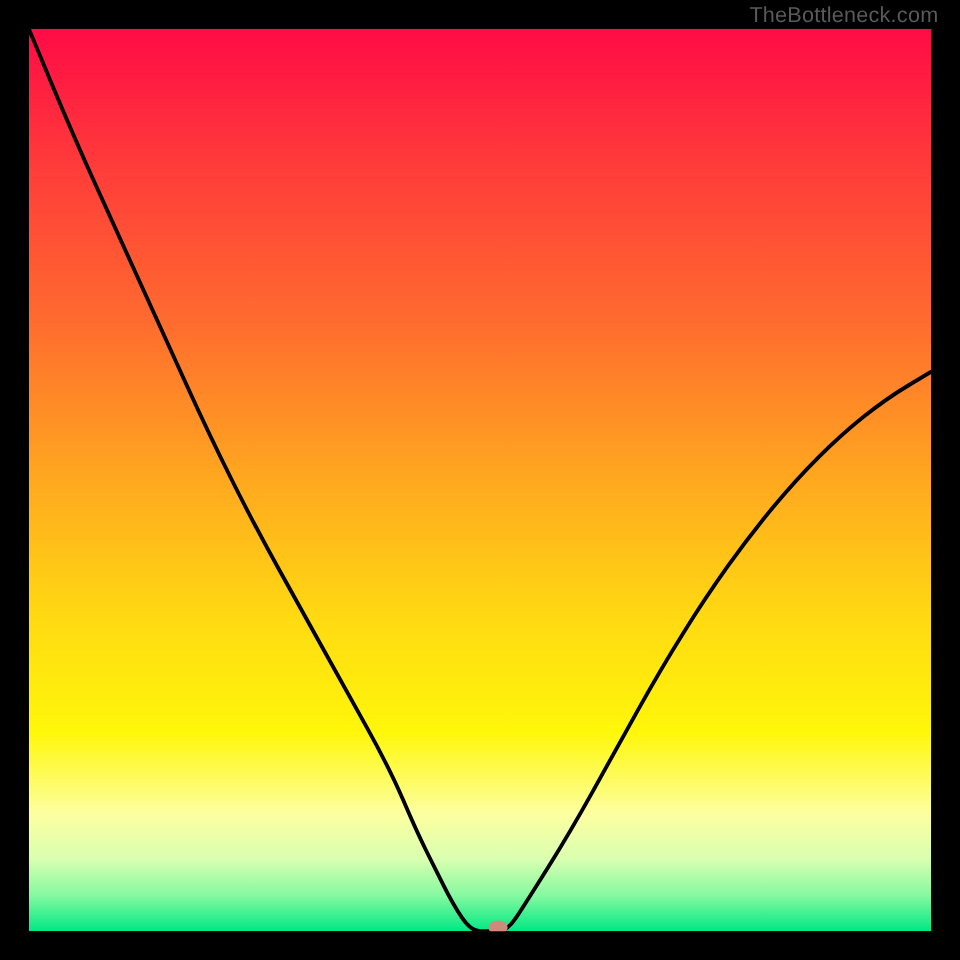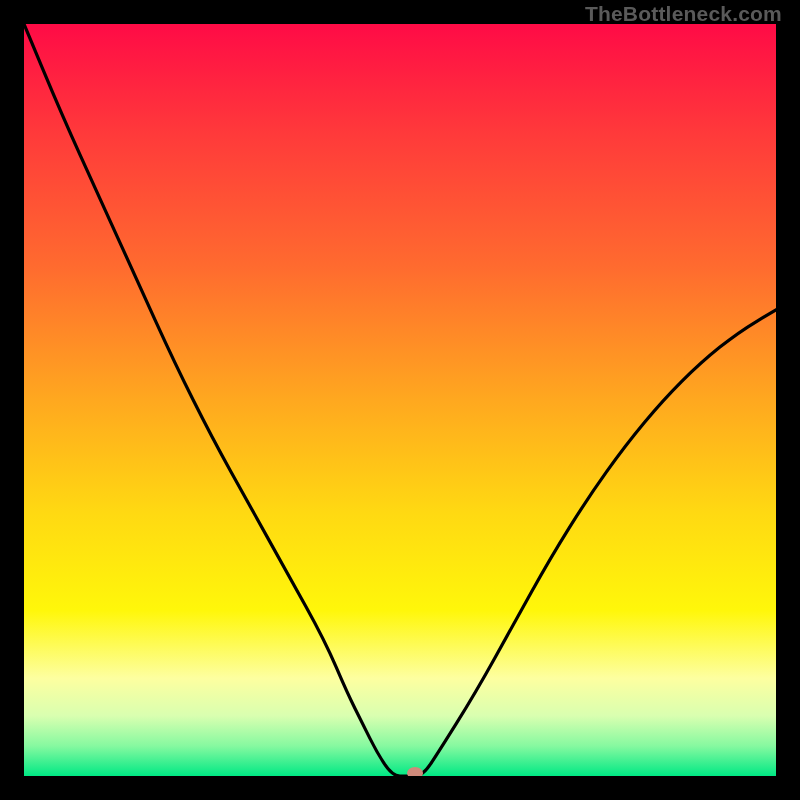--- a/index.html
+++ b/index.html
@@ -14,22 +14,22 @@
   .container {
     position: relative;
     width: 800px;
     height: 800px;
   }
   .watermark {
     position: absolute;
     top: 2px;
     right: 18px;
     color: #5a5a5a;
-    font-size: 21px;
-    font-weight: 700;
+    font-size: 18px;
+    font-weight: 400;
     letter-spacing: 0.2px;
     z-index: 10;
   }
   .plot-frame {
     position: absolute;
     left: 24px;
     top: 24px;
     width: 752px;
     height: 752px;
     background: #000;

